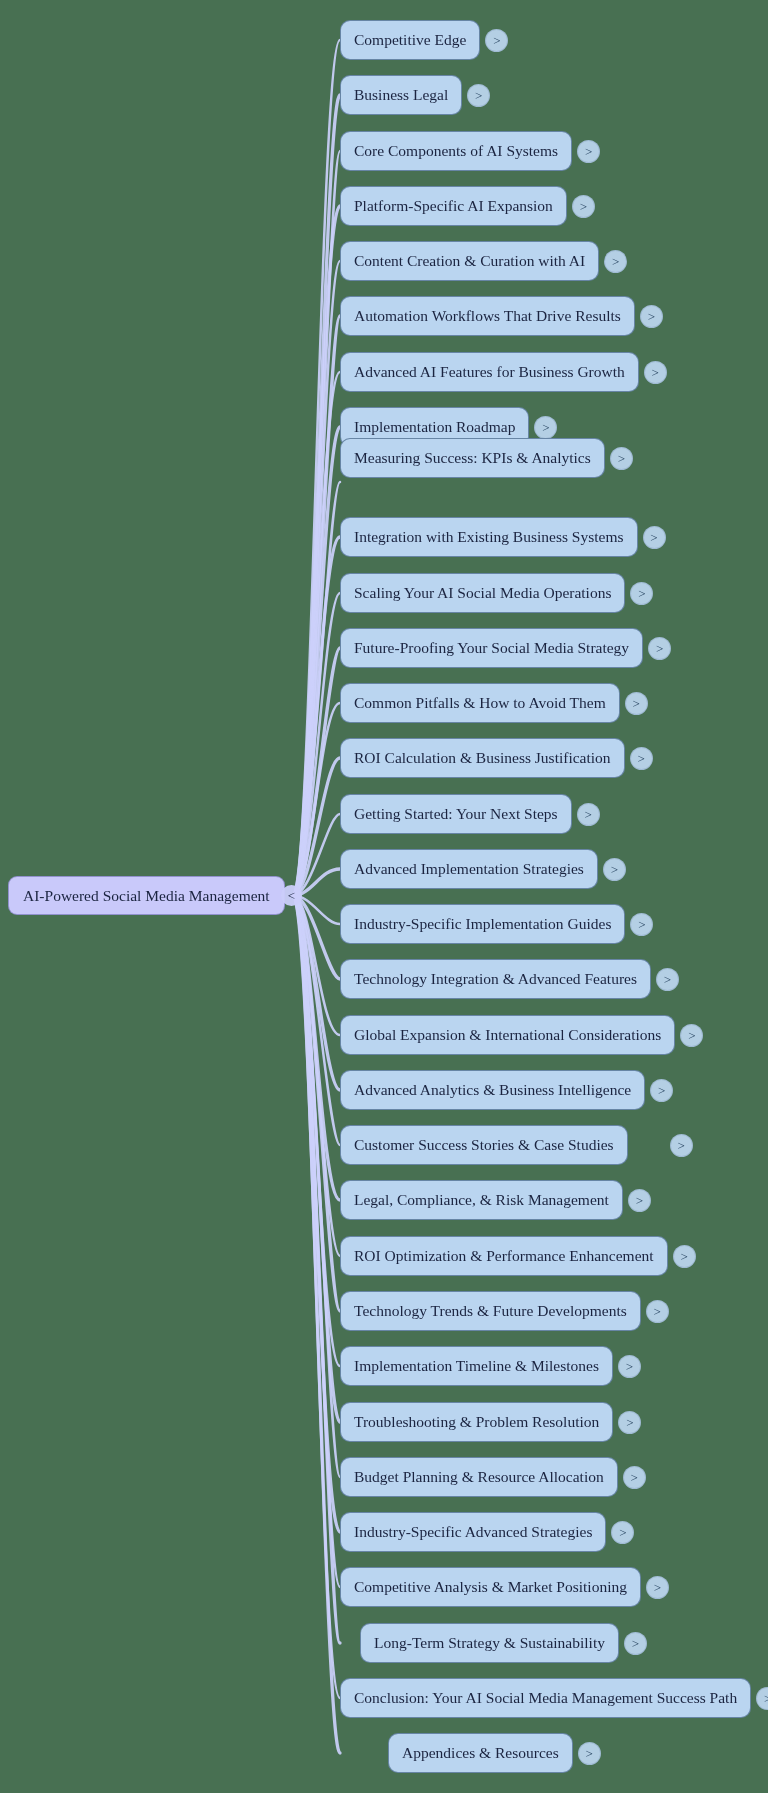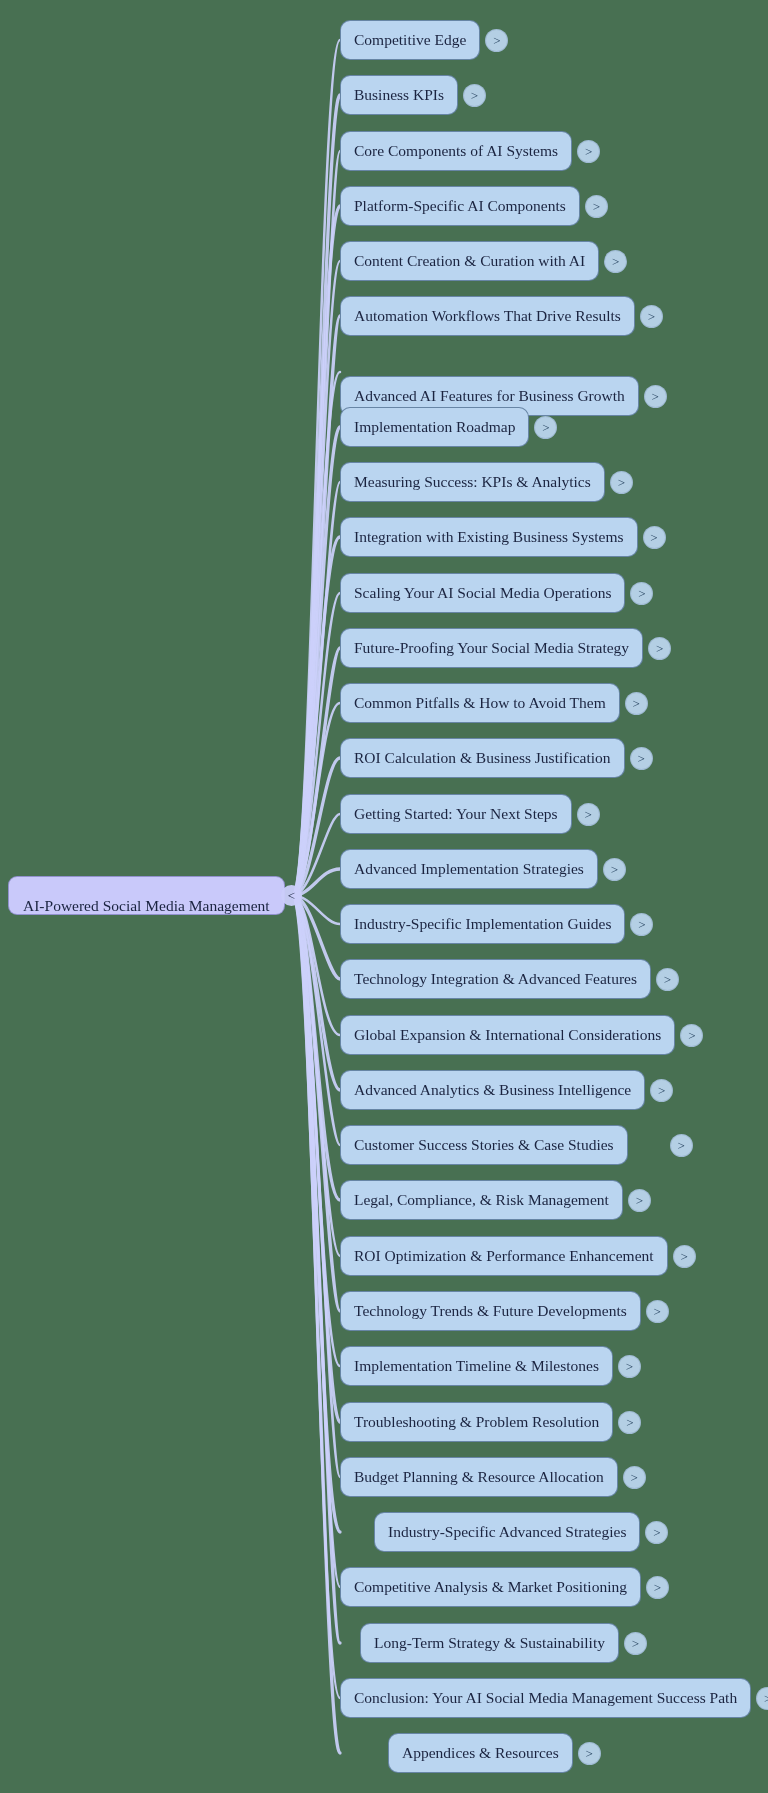--- a/index.html
+++ b/index.html
@@ -43,21 +43,21 @@
     line-height:1;
     cursor:pointer;
     flex:0 0 auto;
   }
   .root-node{
     position:absolute;
     left:8px;top:876px;
     height:39px;
     box-sizing:border-box;
     line-height:37px;
-    padding:10px 14px;
+    padding:0 14px;
     background:#c9c9fa;
     border:1px solid rgba(90,90,160,0.5);
     border-radius:9px;
     color:#1b2440;
     font-size:15.5px;
     white-space:nowrap;
     z-index:3;
     cursor:pointer;
   }
   .collapse-circle{
@@ -122,62 +122,62 @@
   </div>
 
   <div id="nodes-layer">
       <div class="node-row" style="left: 340px; top: 20px;">
         <div class="child-node"><span>Competitive Edge</span></div>
         <div class="expand-circle">
           <span>&gt;</span>
         </div>
       </div>
       <div class="node-row" style="left: 340px; top: 75px;">
-        <div class="child-node"><span>Business KPIs</span></div>
+        <div class="child-node"><span>Business Legal</span></div>
         <div class="expand-circle">
           <span>&gt;</span>
         </div>
       </div>
       <div class="node-row" style="left: 340px; top: 131px;">
         <div class="child-node"><span>Core Components of AI Systems</span></div>
         <div class="expand-circle">
           <span>&gt;</span>
         </div>
       </div>
       <div class="node-row" style="left: 340px; top: 186px;">
-        <div class="child-node"><span>Platform-Specific AI Components</span></div>
+        <div class="child-node"><span>Platform-Specific AI Expansion</span></div>
         <div class="expand-circle">
           <span>&gt;</span>
         </div>
       </div>
       <div class="node-row" style="left: 340px; top: 241px;">
         <div class="child-node"><span>Content Creation &amp; Curation with AI</span></div>
         <div class="expand-circle">
           <span>&gt;</span>
         </div>
       </div>
       <div class="node-row" style="left: 340px; top: 296px;">
         <div class="child-node"><span>Automation Workflows That Drive Results</span></div>
         <div class="expand-circle">
           <span>&gt;</span>
         </div>
       </div>
-      <div class="node-row" style="left: 340px; top: 352px; margin-top: 24px;">
+      <div class="node-row" style="left: 340px; top: 352px;">
         <div class="child-node"><span>Advanced AI Features for Business Growth</span></div>
         <div class="expand-circle">
           <span>&gt;</span>
         </div>
       </div>
       <div class="node-row" style="left: 340px; top: 407px;">
         <div class="child-node"><span>Implementation Roadmap</span></div>
         <div class="expand-circle">
           <span>&gt;</span>
         </div>
       </div>
-      <div class="node-row" style="left: 340px; top: 462px; align-items: center;">
+      <div class="node-row" style="left: 340px; top: 438px; align-items: center;">
         <div class="child-node"><span>Measuring Success: KPIs &amp; Analytics</span></div>
         <div class="expand-circle">
           <span>&gt;</span>
         </div>
       </div>
       <div class="node-row" style="left: 340px; top: 517px;">
         <div class="child-node"><span>Integration with Existing Business Systems</span></div>
         <div class="expand-circle">
           <span>&gt;</span>
         </div>
@@ -277,21 +277,21 @@
         <div class="expand-circle">
           <span>&gt;</span>
         </div>
       </div>
       <div class="node-row" style="left: 340px; top: 1457px;">
         <div class="child-node"><span>Budget Planning &amp; Resource Allocation</span></div>
         <div class="expand-circle">
           <span>&gt;</span>
         </div>
       </div>
-      <div class="node-row" style="left: 340px; top: 1512px; margin-left: 34px;">
+      <div class="node-row" style="left: 340px; top: 1512px;">
         <div class="child-node"><span>Industry-Specific Advanced Strategies</span></div>
         <div class="expand-circle">
           <span>&gt;</span>
         </div>
       </div>
       <div class="node-row" style="left: 340px; top: 1567px;">
         <div class="child-node"><span>Competitive Analysis &amp; Market Positioning</span></div>
         <div class="expand-circle">
           <span>&gt;</span>
         </div>

